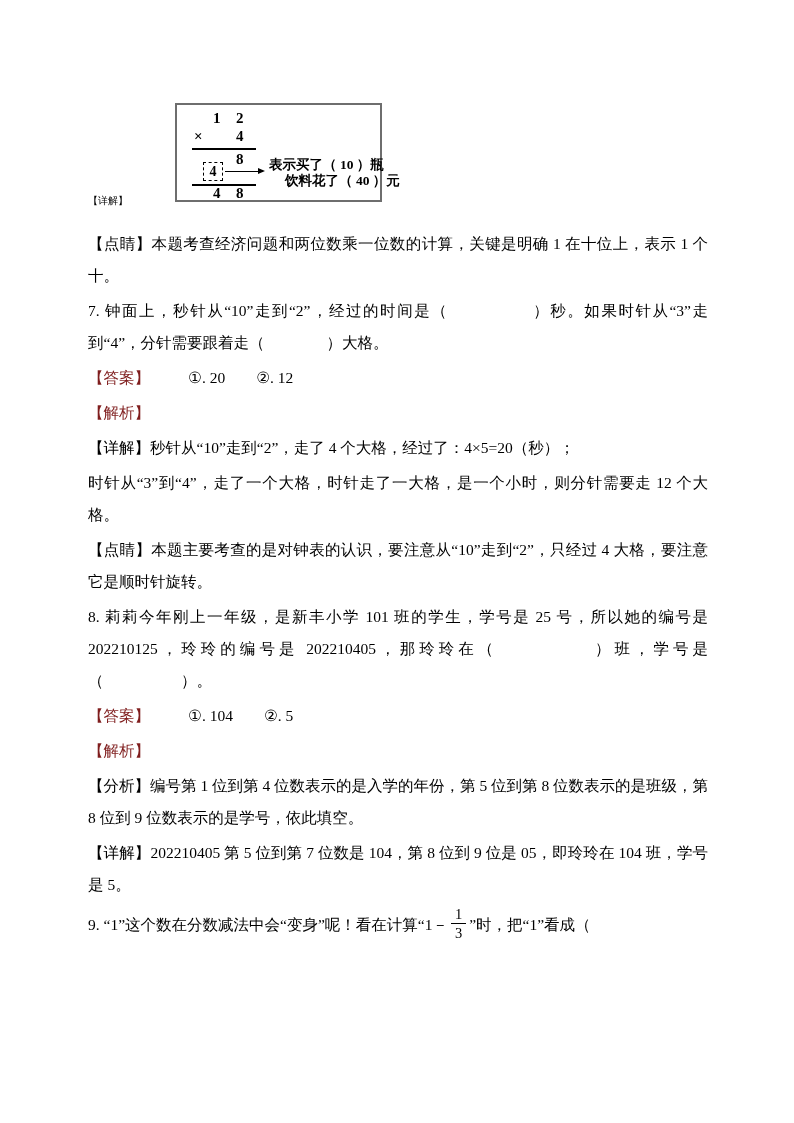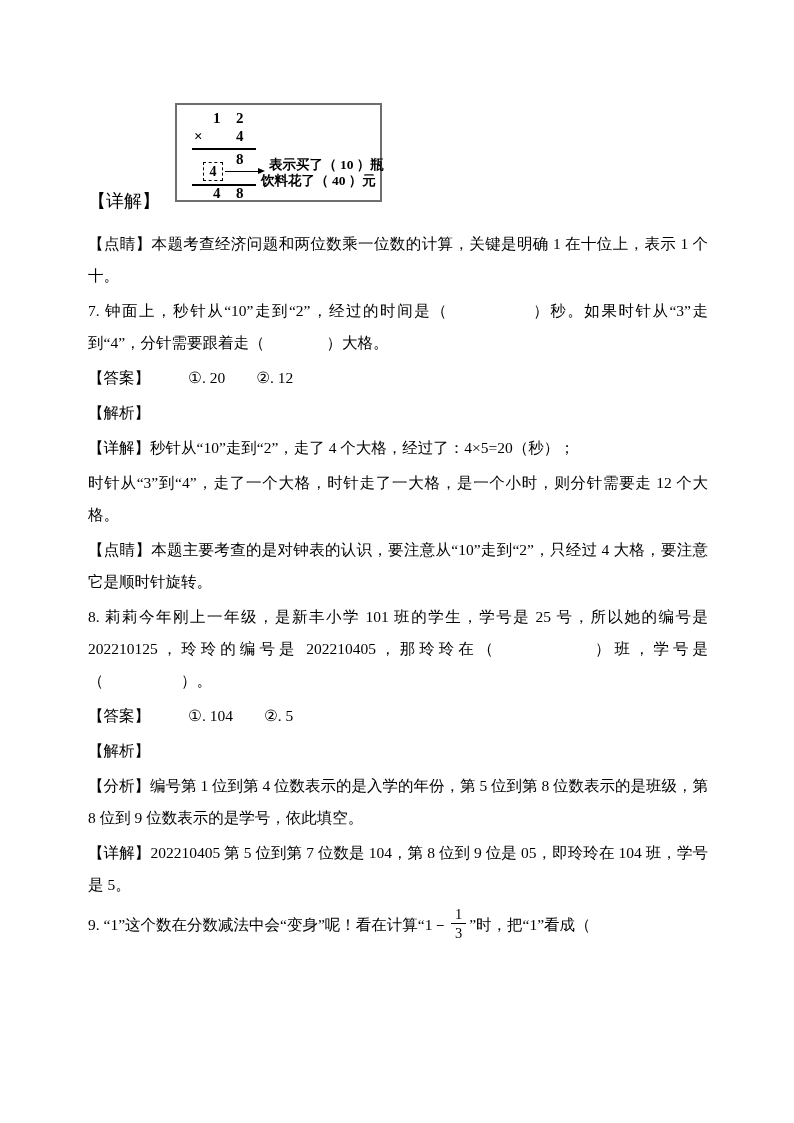--- a/index.html
+++ b/index.html
@@ -19,21 +19,21 @@
   .content {
     position: absolute;
     left: 88px;
     top: 103px;
     width: 620px;
     font-size: 15.5px;
     line-height: 32px;
     text-align: justify;
   }
   .para { margin: 0 0 3px 0; }
-  .blue { color: #000000; }
+  .blue { color: #7f1d1d; }
   .ans-text { padding-left: 38px; white-space: nowrap; }
 
   
   .diagram-wrap {
     position: relative;
     height: 97px;
     margin: 0 0 28px 0;
   }
   .diagram-box {
     position: absolute;
@@ -73,27 +73,27 @@
   }
   .arrow::after {
     content: "";
     position: absolute;
     right: -2px; top: -4px;
     border-left: 7px solid #000;
     border-top: 3px solid transparent;
     border-bottom: 3px solid transparent;
   }
   .dg-note1 { left: 92px; top: 52px; white-space: nowrap; font-size: 13.5px; }
-  .dg-note2 { left: 84px; top: 68px; white-space: nowrap; font-size: 13.5px; }
+  .dg-note2 { left: 108px; top: 68px; white-space: nowrap; font-size: 13.5px; }
   .dg-r1  { left: 36px; top: 80px; }
   .dg-r2  { left: 59px; top: 80px; }
   .diagram-caption {
     position: absolute;
     left: 0; top: 82px;
-    font-size: 18px;
+    font-size: 10px;
   }
 
   
   .q9 { margin-top: 4px; }
   .frac {
     display: inline-block;
     vertical-align: middle;
     text-align: center;
     font-size: 14.5px;
     line-height: 1.25;

